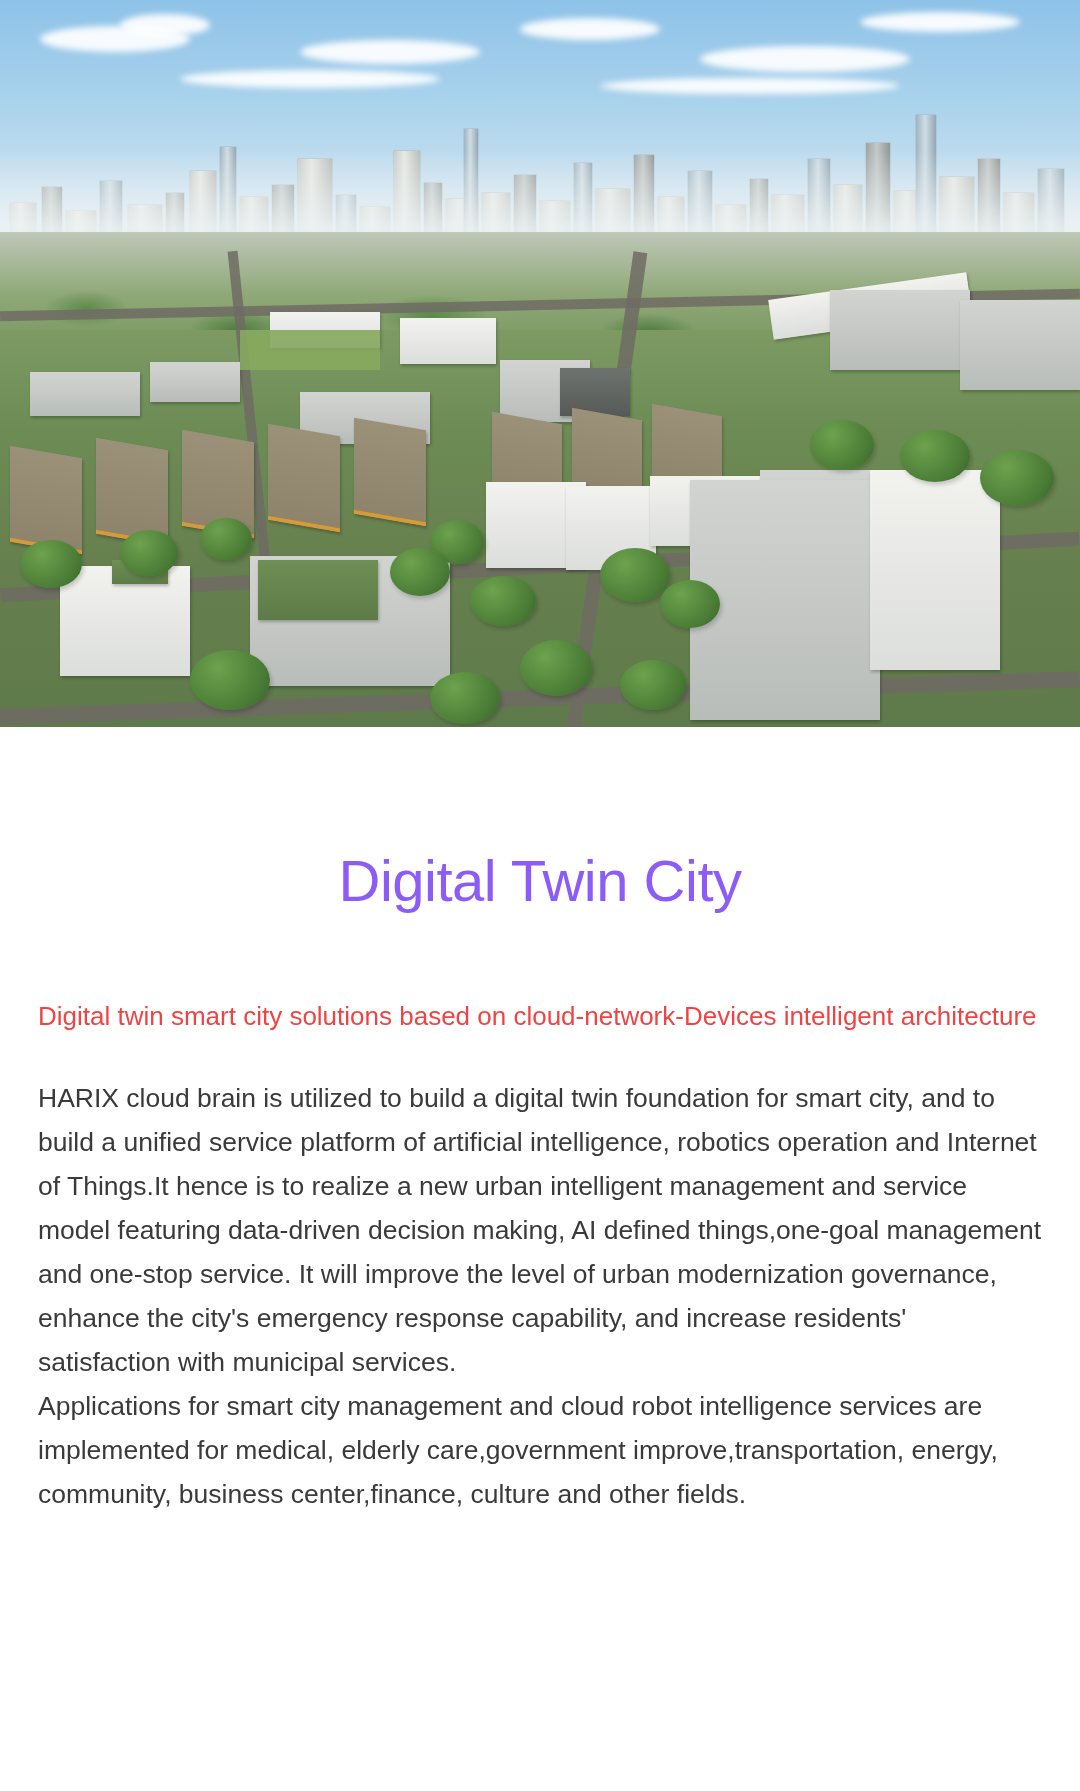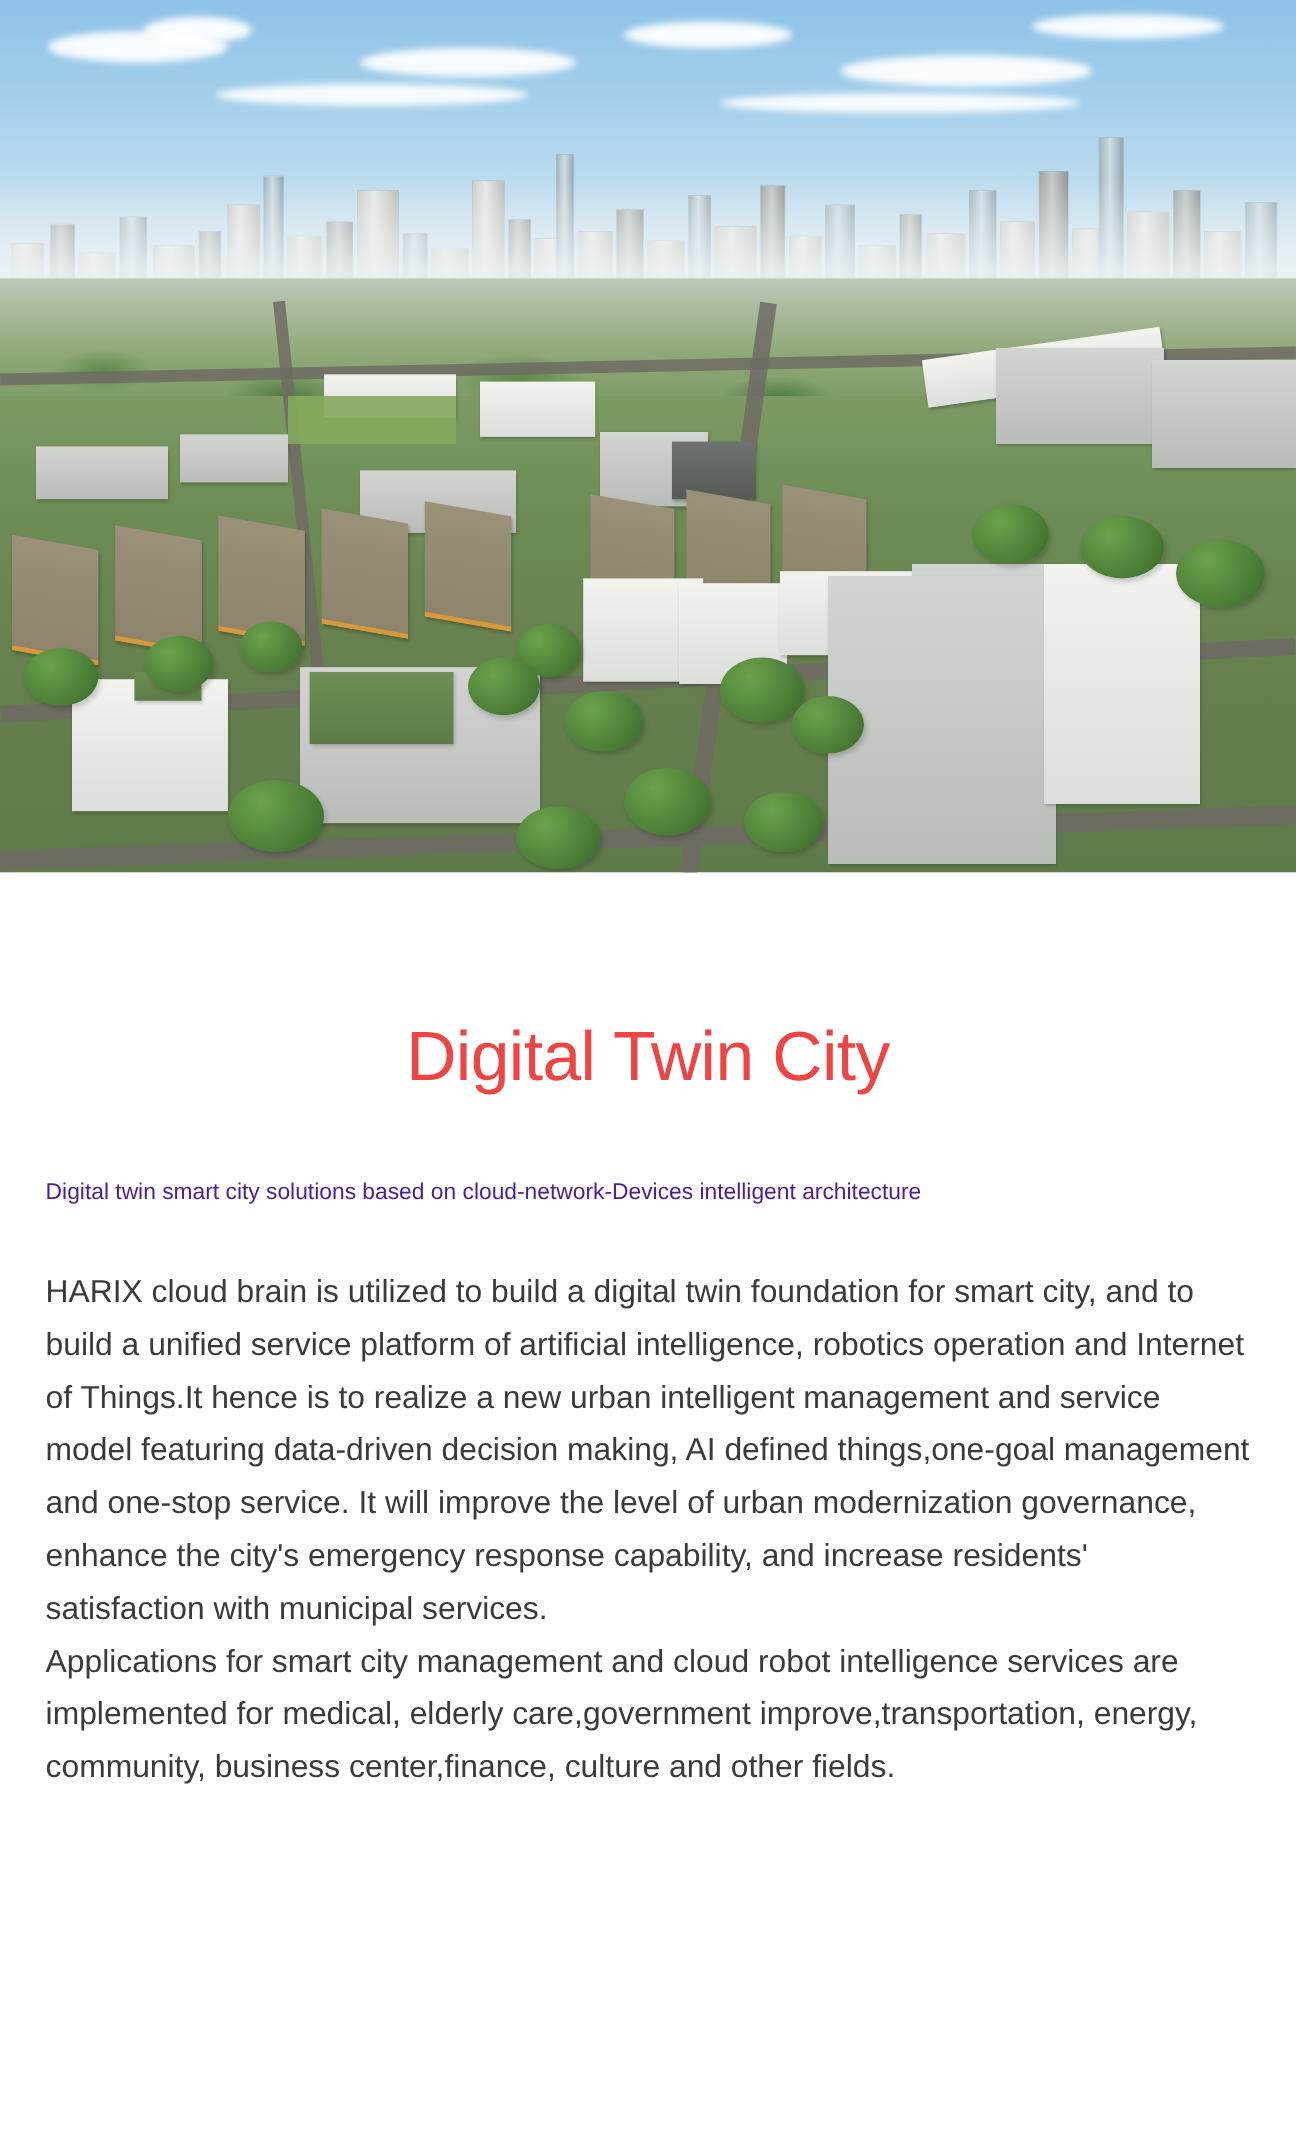--- a/index.html
+++ b/index.html
@@ -104,29 +104,29 @@
   
   .content {
     padding: 0 38px;
     box-sizing: border-box;
     width: 1080px;
   }
   .title {
     text-align: center;
     font-size: 58px;
     font-weight: 400;
-    color: #ef4444;
+    color: #8b5cf6;
     margin: 120px 0 0 0;
     letter-spacing: -0.5px;
   }
   .lead {
-    font-size: 19px;
+    font-size: 26px;
     line-height: 40px;
-    color: #4c1d95;
-    margin: 60px 0 0 0;
+    color: #ef4444;
+    margin: 82px 0 0 0;
     max-width: 1000px;
   }
   .body-para {
     font-size: 26.5px;
     line-height: 44px;
     color: #3a3a3a;
     margin: 40px 0 0 0;
     max-width: 1010px;
   }
   .body-para + .body-para { margin-top: 0; }

